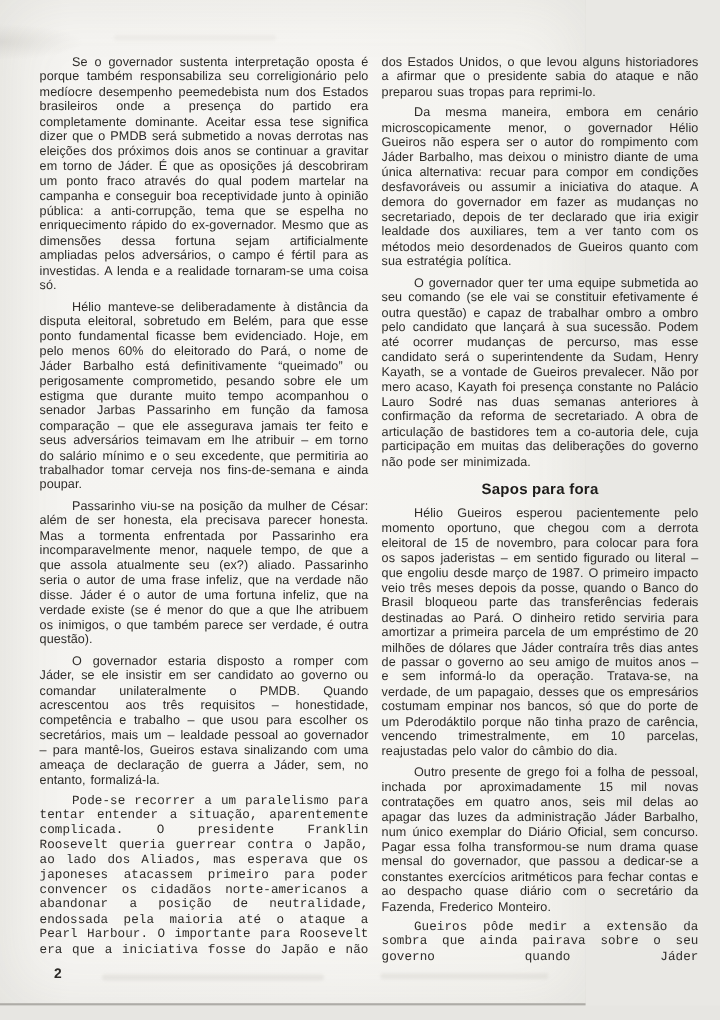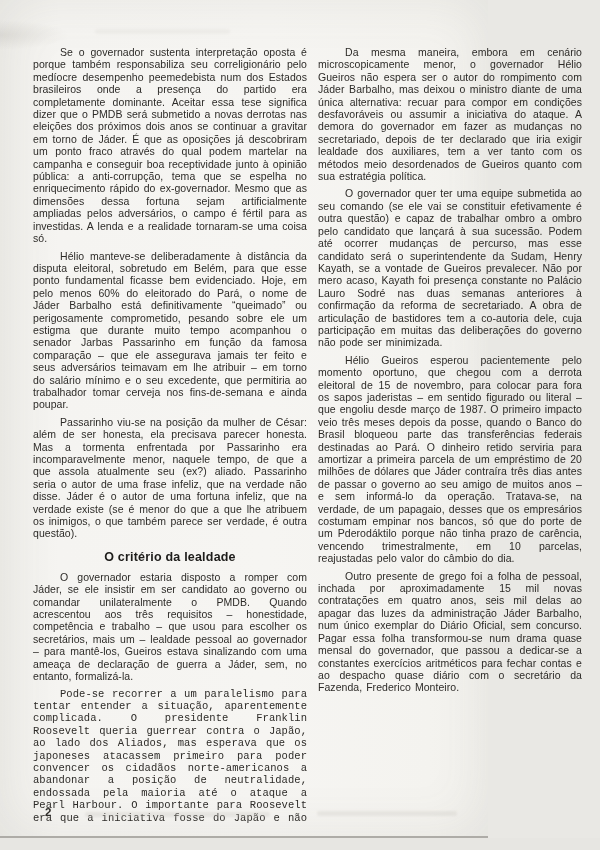--- a/index.html
+++ b/index.html
@@ -80,29 +80,31 @@
 
 <div class="page">
   <div class="corner-smudge"></div>
   <div class="ghost ghost-3"></div>
 
   <div class="content">
     <div class="col col-left">
         <p class="para"><span>Se o governador sustenta interpretação oposta é porque também responsabiliza seu correligionário pelo medíocre desempenho peemedebista num dos Estados brasileiros onde a presença do partido era completamente dominante. Aceitar essa tese significa dizer que o PMDB será submetido a novas derrotas nas eleições dos próximos dois anos se continuar a gravitar em torno de Jáder. É que as oposições já descobriram um ponto fraco através do qual podem martelar na campanha e conseguir boa receptividade junto à opinião pública: a anti-corrupção, tema que se espelha no enriquecimento rápido do ex-governador. Mesmo que as dimensões dessa fortuna sejam artificialmente ampliadas pelos adversários, o campo é fértil para as investidas. A lenda e a realidade tornaram-se uma coisa só.</span></p>
         <p class="para"><span>Hélio manteve-se deliberadamente à distância da disputa eleitoral, sobretudo em Belém, para que esse ponto fundamental ficasse bem evidenciado. Hoje, em pelo menos 60% do eleitorado do Pará, o nome de Jáder Barbalho está definitivamente “queimado” ou perigosamente comprometido, pesando sobre ele um estigma que durante muito tempo acompanhou o senador Jarbas Passarinho em função da famosa comparação – que ele assegurava jamais ter feito e seus adversários teimavam em lhe atribuir – em torno do salário mínimo e o seu excedente, que permitiria ao trabalhador tomar cerveja nos fins-de-semana e ainda poupar.</span></p>
         <p class="para"><span>Passarinho viu-se na posição da mulher de César: além de </span><span class="b">ser</span><span> honesta, ela precisava </span><span class="b">parecer</span><span> honesta. Mas a tormenta enfrentada por Passarinho era incomparavelmente menor, naquele tempo, de que a que assola atualmente seu (ex?) aliado. Passarinho seria o autor de uma frase infeliz, que na verdade não disse. Jáder é o autor de uma fortuna infeliz, que na verdade existe (se é menor do que a que lhe atribuem os inimigos, o que também parece ser verdade, é outra questão).</span></p>
-        <div class="sect">O critério da lealdade</div>
         <p class="para"><span>O governador estaria disposto a romper com Jáder, se ele insistir em ser candidato ao governo ou comandar unilateralmente o PMDB. Quando acrescentou aos três requisitos – honestidade, competência e trabalho – que usou para escolher os secretários, mais um – lealdade pessoal ao governador – para mantê-los, Gueiros estava sinalizando com uma ameaça de declaração de guerra a Jáder, sem, no entanto, formalizá-la.</span></p>
         <p class="para cont"><span>Pode-se recorrer a um paralelismo para tentar entender a situação, aparentemente complicada. O presidente Franklin Roosevelt queria guerrear contra o Japão, ao lado dos Aliados, mas esperava que os japoneses atacassem primeiro para poder convencer os cidadãos norte-americanos a abandonar a posição de neutralidade, endossada pela maioria até o ataque a Pearl Harbour. O importante para Roosevelt era que a iniciativa fosse do Japão e não</span></p>
       </div>
     <div class="col col-right">
+        <p class="para noindent"><span>dos Estados Unidos, o que levou alguns historiadores a afirmar que o presidente sabia do ataque e não preparou suas tropas para reprimi-lo.</span></p>
         <p class="para"><span>Da mesma maneira, embora em cenário microscopicamente menor, o governador Hélio Gueiros não espera ser o autor do rompimento com Jáder Barbalho, mas deixou o ministro diante de uma única alternativa: recuar para compor em condições desfavoráveis ou assumir a iniciativa do ataque. A demora do governador em fazer as mudanças no secretariado, depois de ter declarado que iria exigir lealdade dos auxiliares, tem a ver tanto com os métodos meio desordenados de Gueiros quanto com sua estratégia política.</span></p>
         <p class="para"><span>O governador quer ter uma equipe submetida ao seu comando (se ele vai se constituir efetivamente é outra questão) e capaz de trabalhar ombro a ombro pelo candidato que lançará à sua sucessão. Podem até ocorrer mudanças de percurso, mas esse candidato será o superintendente da Sudam, Henry Kayath, se a vontade de Gueiros prevalecer. Não por mero acaso, Kayath foi presença constante no Palácio Lauro Sodré nas duas semanas anteriores à confirmação da reforma de secretariado. A obra de articulação de bastidores tem a co-autoria dele, cuja participação em muitas das deliberações do governo não pode ser minimizada.</span></p>
+        <div class="sect">Sapos para fora</div>
         <p class="para"><span>Hélio Gueiros esperou pacientemente pelo momento oportuno, que chegou com a derrota eleitoral de 15 de novembro, para colocar para fora os sapos </span><span class="b">jaderistas</span><span> – em sentido figurado ou literal – que engoliu desde março de 1987. O primeiro impacto veio três meses depois da posse, quando o Banco do Brasil bloqueou parte das transferências federais destinadas ao Pará. O dinheiro retido serviria para amortizar a primeira parcela de um empréstimo de 20 milhões de dólares que Jáder contraíra três dias antes de passar o governo ao seu amigo de muitos anos – e sem informá-lo da operação. Tratava-se, na verdade, de um </span><span class="b">papagaio</span><span>, desses que os empresários costumam </span><span class="b">empinar</span><span> nos bancos, só que do porte de um Pderodáktilo porque não tinha prazo de carência, vencendo trimestralmente, em 10 parcelas, reajustadas pelo valor do câmbio do dia.</span></p>
         <p class="para"><span>Outro </span><span class="b">presente de grego</span><span> foi a folha de pessoal, inchada por aproximadamente 15 mil novas contratações em quatro anos, seis mil delas ao </span><span class="b">apagar das luzes</span><span> da administração Jáder Barbalho, num único exemplar do </span><span class="b">Diário Oficial,</span><span> sem concurso. Pagar essa folha transformou-se num drama quase mensal do governador, que passou a dedicar-se a constantes exercícios aritméticos para fechar contas e ao despacho quase diário com o secretário da Fazenda, Frederico Monteiro.</span></p>
+        <p class="para cont"><span>Gueiros pôde medir a extensão da sombra que ainda pairava sobre o seu governo quando Jáder</span></p>
       </div>
   </div>
 
   <div class="page-number">2</div>
   <div class="ghost ghost-1"></div>
   <div class="ghost ghost-2"></div>
 </div>
 
 <div class="edge-band"></div>
 

